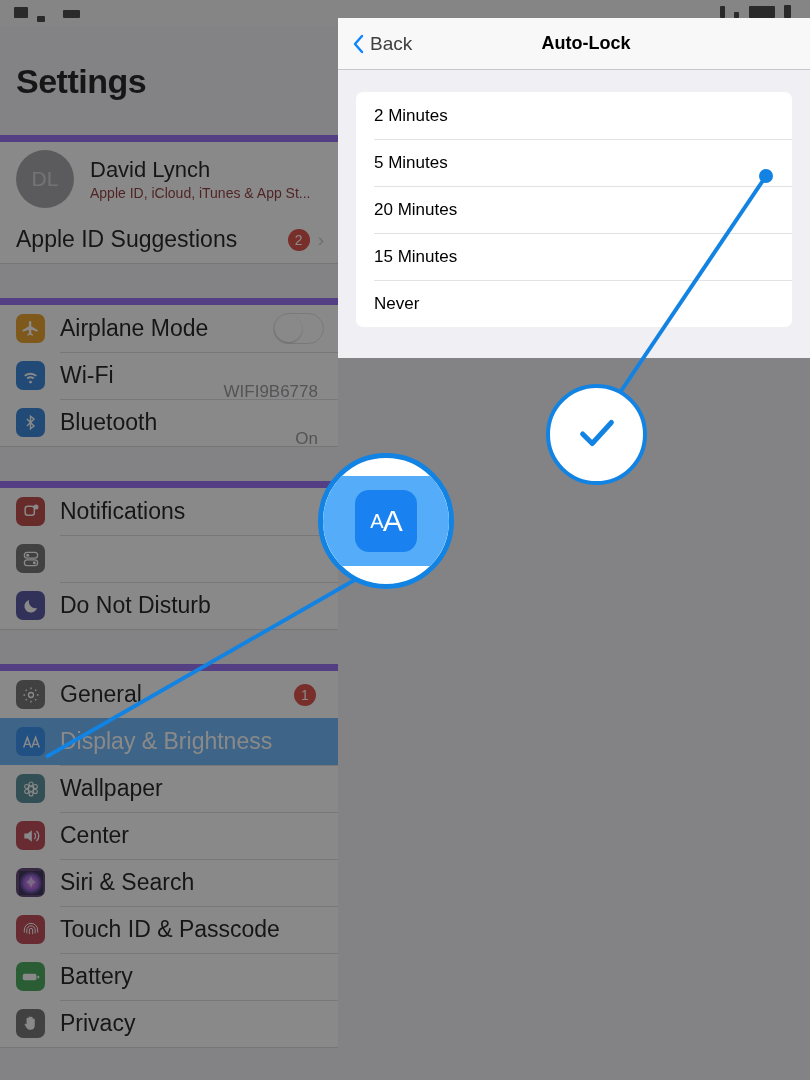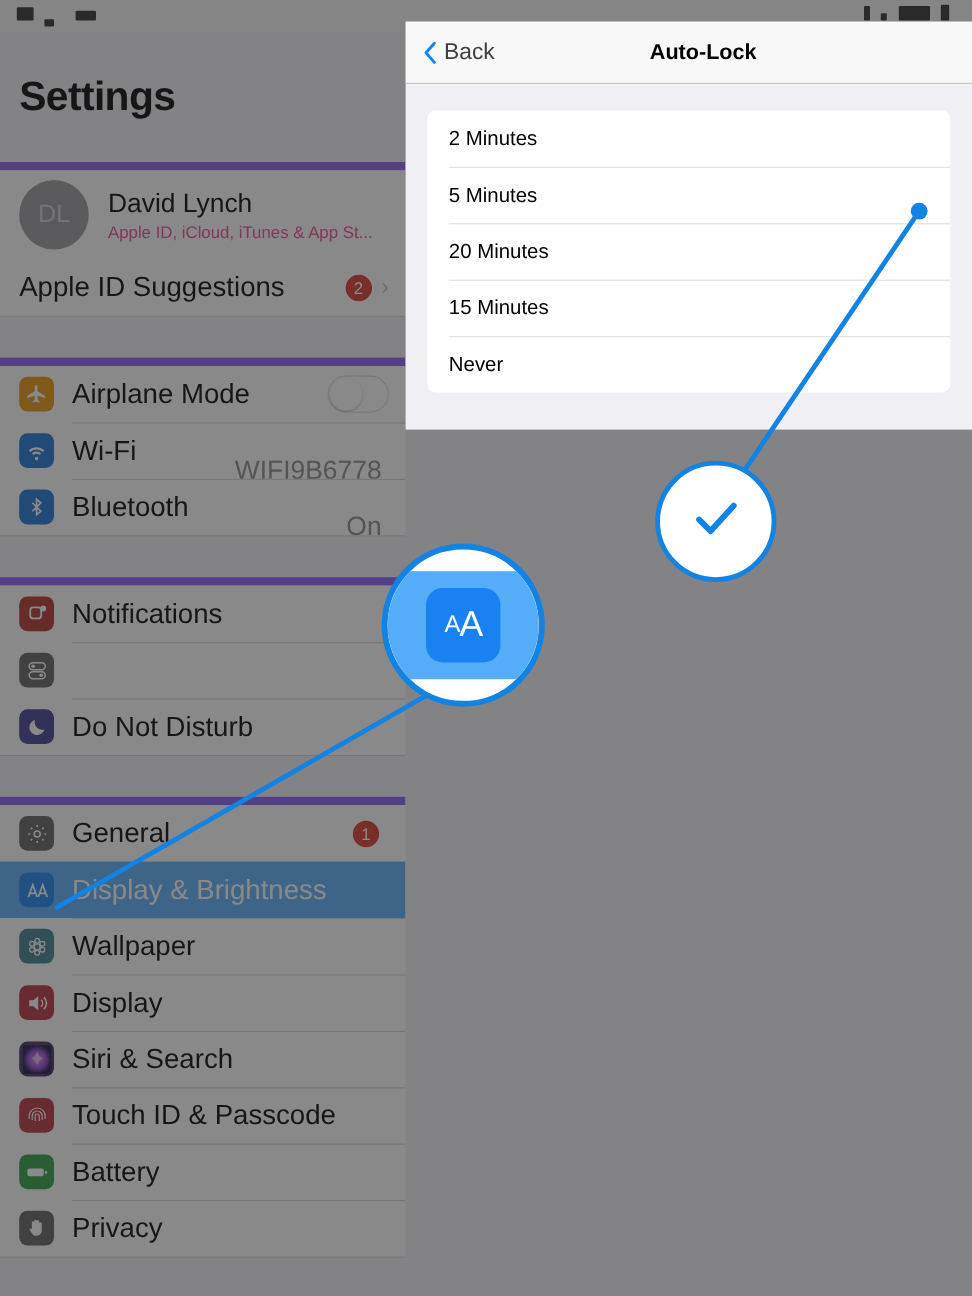--- a/index.html
+++ b/index.html
@@ -55,21 +55,21 @@
   .row.selected:before{ background:transparent; }
 
   .icon{
     width:29px; height:29px; border-radius:7px; margin-right:15px;
     display:flex; align-items:center; justify-content:center;
     flex:0 0 29px; color:#fff;
   }
   .icon svg{ display:block; }
 
   .row-label{ font-size:23px; color:#000; flex:1; white-space:nowrap; }
-  .row-value{ font-size:22px; color:#8a8a8e; margin-right:6px;margin-top:32px; }
+  .row-value{ font-size:17px; color:#8a8a8e; margin-right:6px;margin-top:32px; }
   .badge{
     min-width:22px; height:22px; border-radius:11px; background:#d9352c;
     color:#fff; font-size:14px; display:flex; align-items:center; justify-content:center;
     padding:0 6px; margin-right:8px;
   }
   .chev{ color:#c3c3c7; font-size:19px; line-height:1; }
   .toggle{
     width:51px; height:31px; border-radius:16px; background:#ffffff;
     border:1px solid #dcdce0; position:relative;
   }
@@ -79,21 +79,21 @@
   }
 
   
   .profile{ display:flex; align-items:center; height:74px; padding:0 16px; background:#fff; position:relative; }
   .avatar{
     width:58px; height:58px; border-radius:50%; background:#9a9a9e;
     display:flex; align-items:center; justify-content:center;
     color:#cfcfd2; font-size:21px; margin-right:16px; flex:0 0 58px;
   }
   .p-name{ font-size:22px; color:#000; line-height:1.15; }
-  .p-sub{ font-size:14px; color:#ec4899; margin-top:3px; }
+  .p-sub{ font-size:14px; color:#7f1d1d; margin-top:3px; }
 
   
   #dim{
     position:absolute; inset:0; background:rgba(40,40,40,.55); z-index:5; pointer-events:none;
   }
 
   
   .panel{
     position:absolute; left:338px; top:18px; width:472px; height:340px;
     background:#efeff4; z-index:10; overflow:hidden;
@@ -289,21 +289,21 @@
         <span class="row-label">Wallpaper</span>
       </div>
       <div class="row">
         <span class="icon" style="background:#b3303c">
           <svg width="20" height="20" viewBox="0 0 24 24" fill="#fff">
               <path d="M4 9v6h4l5 4V5L8 9z"></path>
               <path d="M16 8.5a5 5 0 0 1 0 7" fill="none" stroke="#fff" stroke-width="1.6"></path>
               <path d="M18.6 6a8 8 0 0 1 0 12" fill="none" stroke="#fff" stroke-width="1.6"></path>
             </svg>
         </span>
-        <span class="row-label">Display</span>
+        <span class="row-label">Center</span>
       </div>
       <div class="row">
         <span class="icon" style="background:#4b2a63">
           <svg width="24" height="24" viewBox="0 0 24 24">
               <defs>
                 <radialGradient id="sg" cx="50%" cy="50%">
                   <stop offset="0%" stop-color="#ff7ad9"></stop>
                   <stop offset="60%" stop-color="#8a4bd8"></stop>
                   <stop offset="100%" stop-color="#1b1340"></stop>
                 </radialGradient>

